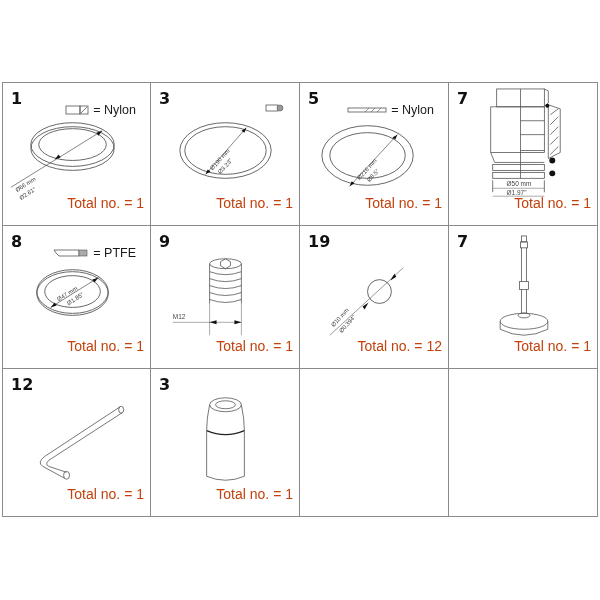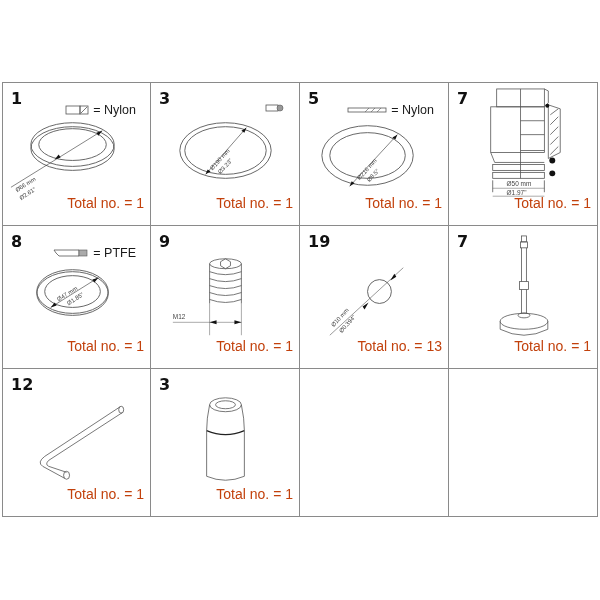--- a/index.html
+++ b/index.html
@@ -169,21 +169,21 @@
   <div class="cell">
     <span class="num">19</span>
     <svg class="drawing" viewBox="0 0 149 143">
       <circle cx="80" cy="66" r="12" fill="none" stroke="#555" stroke-width="0.9"></circle>
       <line x1="30" y1="110" x2="104" y2="42" stroke="#333" stroke-width="0.5"></line>
       <polygon points="91,55 97,51 95,48" fill="#111"></polygon>
       <polygon points="69,77 63,81 65,84" fill="#111"></polygon>
       <text x="34" y="102" font-size="6" fill="#444" transform="rotate(-48 34 102)">Ø10 mm</text>
       <text x="42" y="108" font-size="6" fill="#444" transform="rotate(-48 42 108)">Ø0.394"</text>
     </svg>
-    <span class="total">Total no. = 13</span>
+    <span class="total">Total no. = 12</span>
   </div>
 
   <div class="cell c4">
     <span class="num">7</span>
     <svg class="drawing" viewBox="0 0 149 143">
       <g stroke="#555" stroke-width="0.8" fill="none">
         <rect x="73" y="10" width="5" height="6"></rect>
         <rect x="72" y="16" width="7" height="6"></rect>
         <line x1="73" y1="22" x2="73" y2="56"></line>
         <line x1="78" y1="22" x2="78" y2="56"></line>

